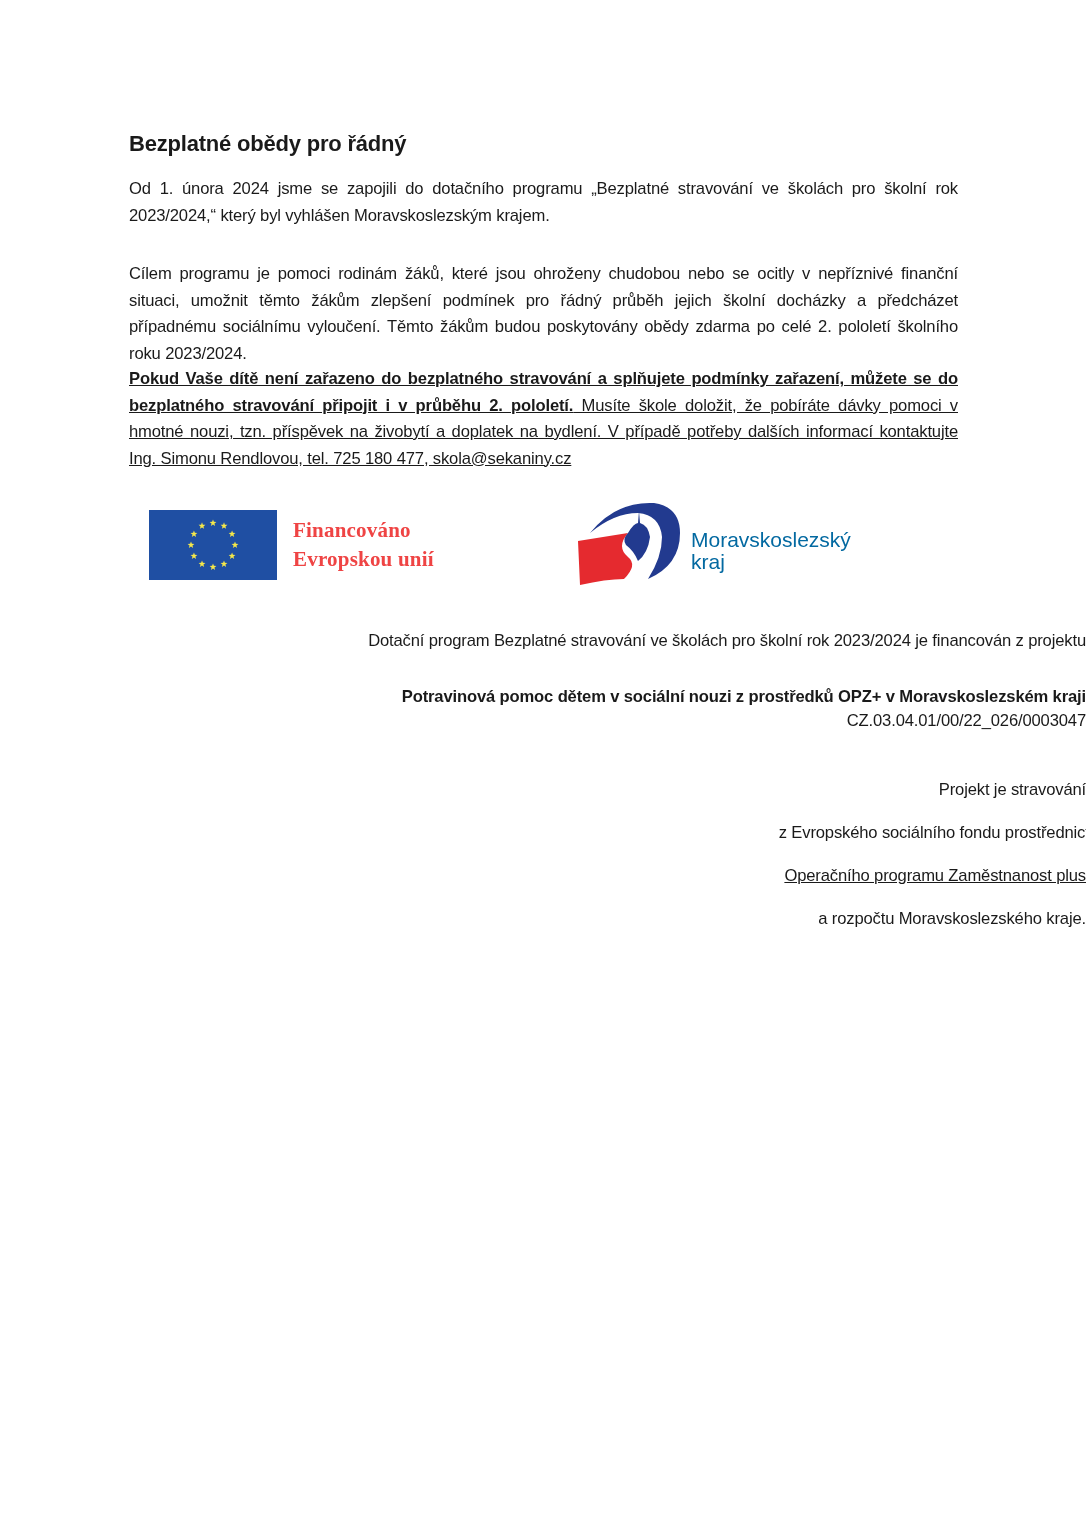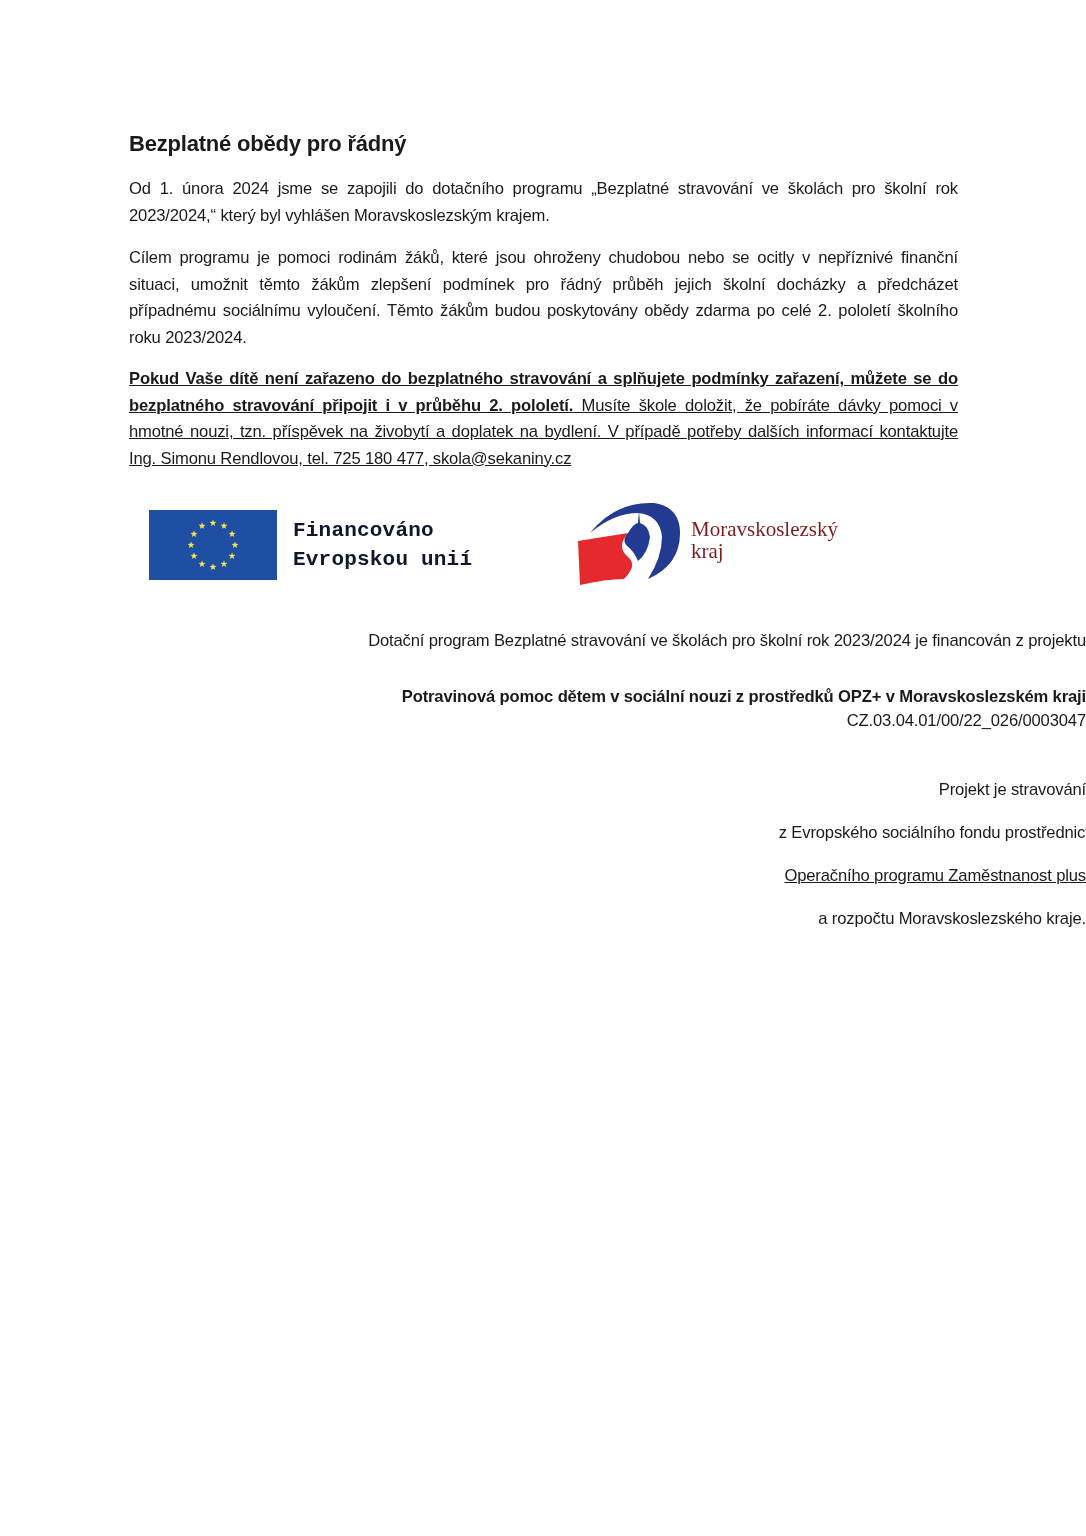--- a/index.html
+++ b/index.html
@@ -11,36 +11,36 @@
     .page { position: absolute; left: 129px; top: 128px; width: 829px; }
     .heading {
       font-size: 22px; font-weight: bold; margin: 0; line-height: 32px;
       letter-spacing: -0.2px;
     }
     .para {
       font-size: 16.6px; line-height: 26.5px; margin: 0; text-align: justify;
       letter-spacing: -0.15px;
     }
     .p1 { position: absolute; top: 48px; left: 0; width: 829px; }
-    .p2 { position: absolute; top: 117px; left: 0; width: 829px; }
+    .p2 { position: absolute; top: 133px; left: 0; width: 829px; }
     .p3 { position: absolute; top: 238px; left: 0; width: 829px; text-decoration: underline; }
     .p1::after, .p2::after, .p3::after { content: ""; }
     .bold { font-weight: bold; }
 
     .logos { position: absolute; top: 495px; left: 0; width: 1086px; height: 100px; }
     .eu-logo { position: absolute; left: 149px; top: 15px; display: flex; align-items: center; }
     .eu-flag { width: 128px; height: 70px; background: #1f4fa3; position: relative; }
     .eu-text {
-      margin-left: 16px; color: #0f172a; font-family: Liberation Mono, monospace;
+      margin-left: 16px; color: #ef4444; font-family: Liberation Serif, serif;
       font-size: 21px; font-weight: bold; line-height: 29px; letter-spacing: 0.2px;
     }
     .msk-logo { position: absolute; left: 576px; top: 0px; width: 330px; height: 95px; }
     .msk-text {
-      position: absolute; left: 115px; top: 23px; color: #7f1d1d;
-      font-family: Liberation Serif, serif; font-size: 21px; line-height: 22px;
+      position: absolute; left: 115px; top: 34px; color: #0369a1;
+      font-family: Liberation Sans, sans-serif; font-size: 21px; line-height: 22px;
     }
 
     .center { position: absolute; left: 0; width: 1086px; text-align: right; font-size: 16.6px; letter-spacing: -0.15px; }
     .c1 { top: 631px; }
     .c2 { top: 687px; font-weight: bold; }
     .c3 { top: 711px; }
     .c4 { top: 780px; }
     .c5 { top: 823px; margin-left: 30px; }
     .c6 { top: 866px; text-decoration: underline; }
     .c7 { top: 909px; }

